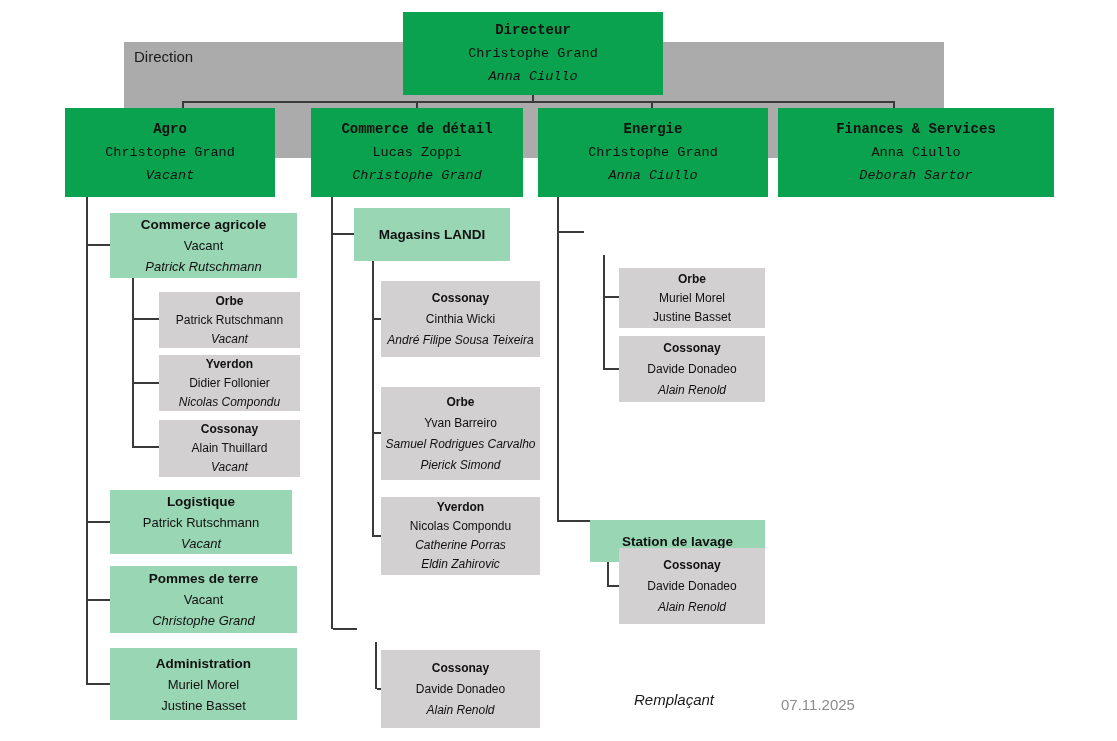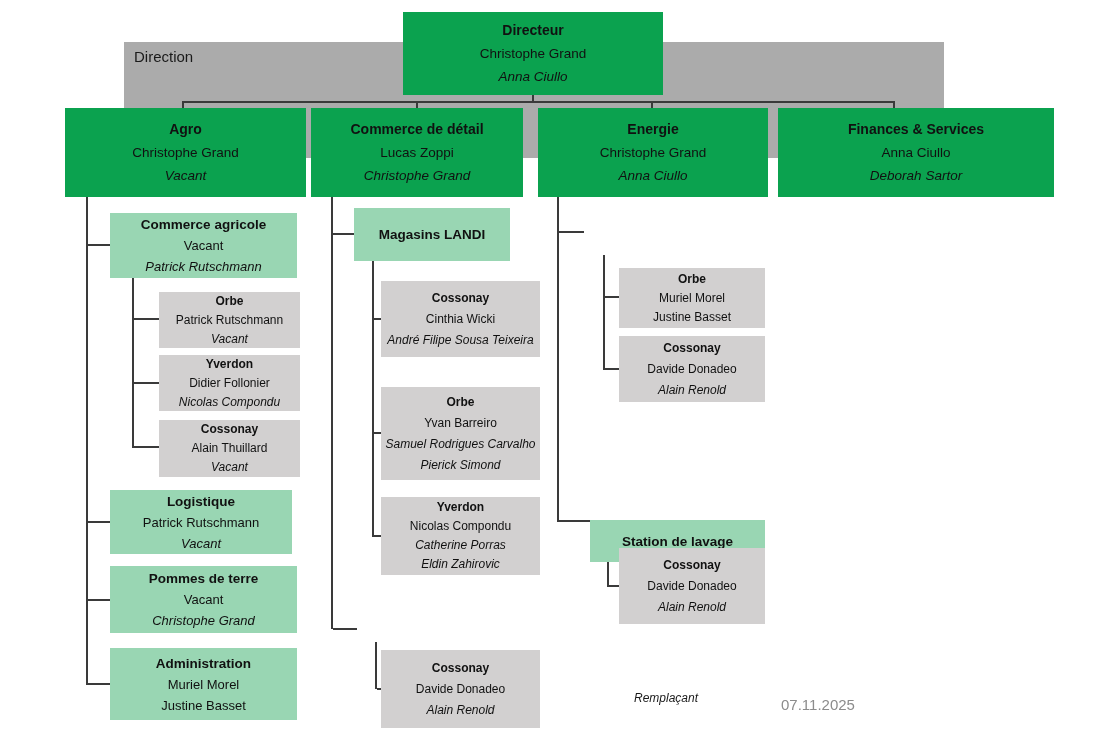--- a/index.html
+++ b/index.html
@@ -6,33 +6,33 @@
   #canvas{
     position:relative;width:1117px;height:741px;background:#fff;overflow:hidden;
     font-family:"Liberation Sans","DejaVu Sans",sans-serif;color:#111;
   }
   .band{position:absolute;background:var(--band-gray,#ababab);}
   .band-label{position:absolute;left:10px;top:6px;font-size:15px;color:#1a1a1a;}
   .box{
     position:absolute;box-sizing:border-box;display:flex;flex-direction:column;
     align-items:center;justify-content:center;text-align:center;
   }
-  .green{background:var(--dark-green,#0ba24f);}
+  .green{background:var(--dark-green,#0ba24f);font-family:Liberation Mono, monospace;}
   .lgreen{background:var(--light-green,#99d6b3);}
   .gray{background:var(--box-gray,#d2d0d0);text-align:right;}
   .lvl{font-size:13.5px;line-height:23px;}
   .lvl .t{font-size:14px;}
   .unit{font-size:13px;line-height:21px;}
   .unit .t{font-size:13.5px;}
   .site{font-size:12px;line-height:19px;}
   .roomy{line-height:21px;}
   .t{font-weight:bold;}
   .it{font-style:italic;}
   .ln{position:absolute;background:var(--line-color,#3a3a3a);}
-  .legend{position:absolute;font-size:12px;font-style:italic;font-weight:500;color:#1a1a1a;}
+  .legend{position:absolute;font-size:15px;font-style:italic;font-weight:500;color:#1a1a1a;}
   .datelbl{position:absolute;font-size:15px;color:var(--date-gray,#8c8c8c);}
 </style>
 </head>
 <body>
 
 <div id="canvas">
 
   <div class="band" style="left:124px;top:42px;width:820px;height:116px">
     <div class="band-label">Direction</div>
   </div>
@@ -72,21 +72,21 @@
   <div class="ln" style="left:605px;top:368px;width:14px;height:2px"></div>
   <div class="ln" style="left:607px;top:535px;width:2px;height:52px"></div>
   <div class="ln" style="left:609px;top:585px;width:10px;height:2px"></div>
 
   <div class="box lvl green" style="left:403px;top:12px;width:260px;height:83px">
     <div class="t">Directeur</div>
     <div>Christophe Grand</div>
     <div class="it">Anna Ciullo</div>
   </div>
 
-  <div class="box lvl green" style="left:65px;top:108px;width:241px;height:89px">
+  <div class="box lvl green" style="left:65px;top:108px;width:210px;height:89px">
     <div class="t">Agro</div>
     <div>Christophe Grand</div>
     <div class="it">Vacant</div>
   </div>
   <div class="box lvl green" style="left:311px;top:108px;width:212px;height:89px">
     <div class="t">Commerce de détail</div>
     <div>Lucas Zoppi</div>
     <div class="it">Christophe Grand</div>
   </div>
   <div class="box lvl green" style="left:538px;top:108px;width:230px;height:89px">

